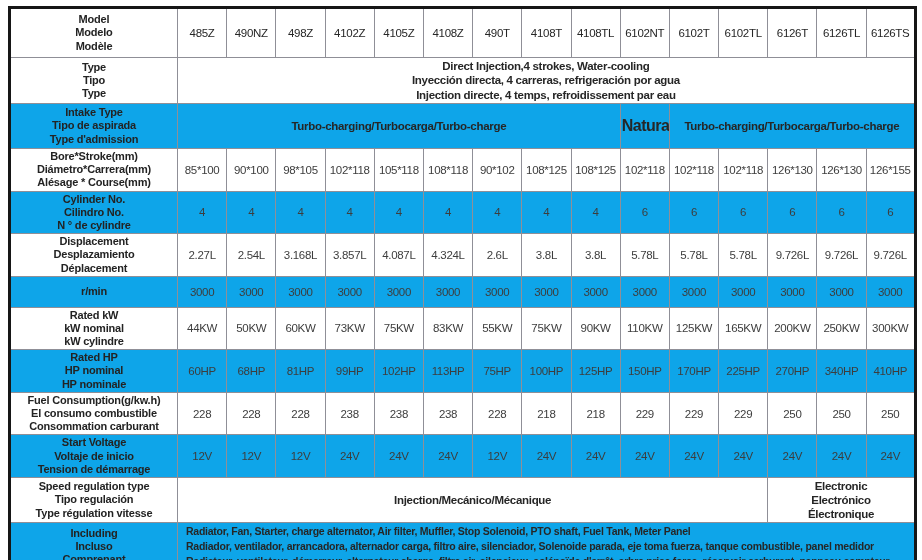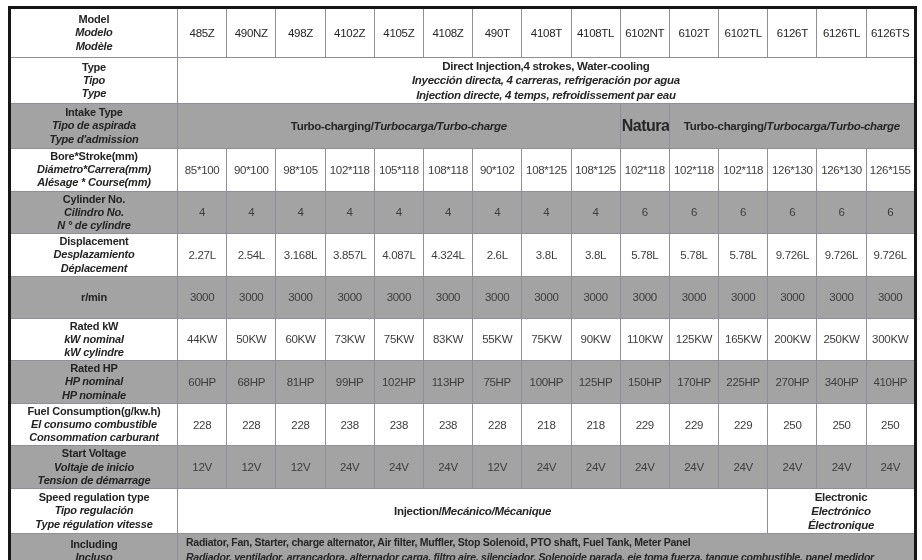--- a/index.html
+++ b/index.html
@@ -24,21 +24,21 @@
     text-align: center;
     vertical-align: middle;
     overflow: hidden;
     padding: 1px 1px;
     color: #3d3d3d;
     font-size: 11.5px;
     font-weight: normal;
     letter-spacing: -0.3px;
     line-height: 1.22;
   }
-  #spec tr.shaded { background: #a3a3a3; }
+  #spec tr.shaded { background: #0ea5e9; }
 
   
   #spec th.lbl {
     font-weight: bold;
     font-size: 11px;
     color: #232323;
     line-height: 1.2;
     letter-spacing: -0.2px;
   }
 
@@ -48,31 +48,31 @@
 
   #spec .sm { font-size: 16px; letter-spacing: -0.5px; }
   #spec .left {
     text-align: left;
     padding-left: 8px;
     padding-right: 4px;
     font-size: 10.5px;
     line-height: 1.42;
     letter-spacing: -0.25px;
   }
-  .seg.it { font-style: italic; }
+  .seg.it { }
   .ln { white-space: nowrap; }
 
   
   #spec tr:nth-child(1)  { height: 50px; }
   #spec tr:nth-child(2)  { height: 46px; }
   #spec tr:nth-child(3)  { height: 45px; }
   #spec tr:nth-child(4)  { height: 37px; }
   #spec tr:nth-child(5)  { height: 36px; }
   #spec tr:nth-child(6)  { height: 36px; }
-  #spec tr:nth-child(7)  { height: 42px; }
+  #spec tr:nth-child(7)  { height: 31px; }
   #spec tr:nth-child(8)  { height: 42px; }
   #spec tr:nth-child(9)  { height: 42px; }
   #spec tr:nth-child(10) { height: 37px; }
   #spec tr:nth-child(11) { height: 37px; }
   #spec tr:nth-child(12) { height: 44px; }
   #spec tr:nth-child(13) { height: 46px; }
 </style>
 </head>
 <body>
 

